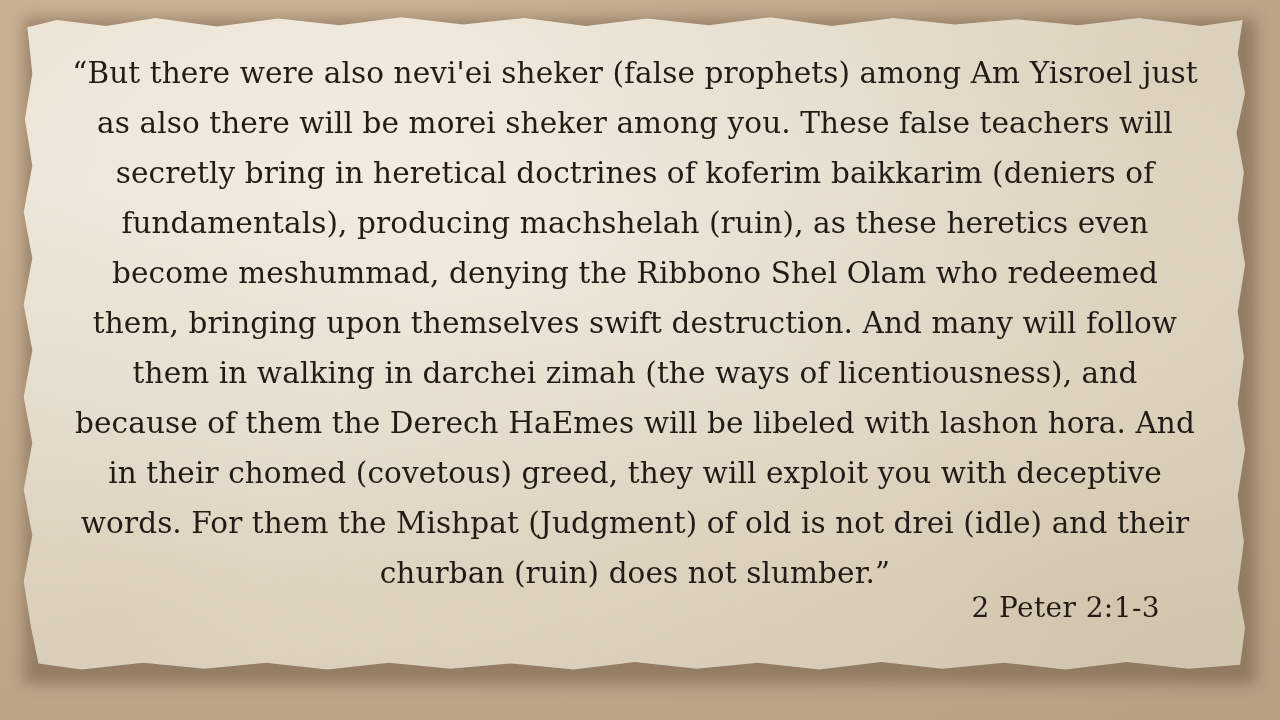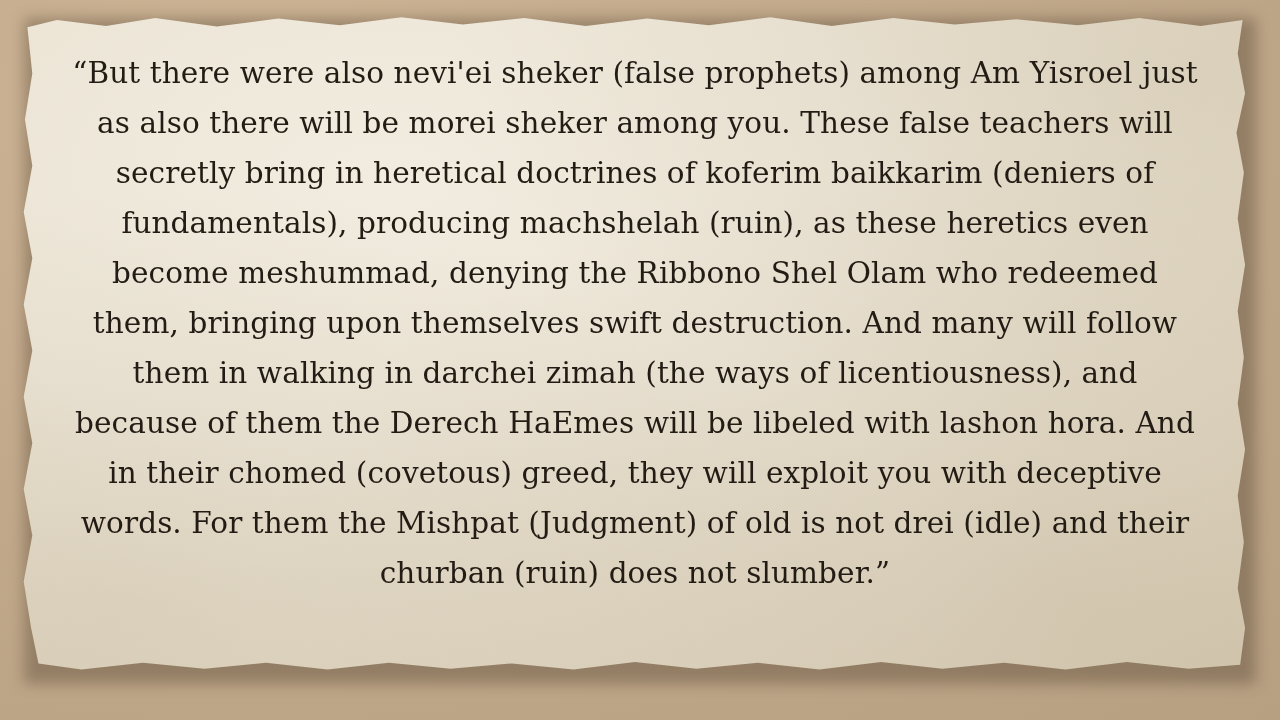--- a/index.html
+++ b/index.html
@@ -102,15 +102,16 @@
 
 <div class="stage">
 
   <div class="paper-shadow"></div>
 
   <div class="paper">
     <div class="paper-texture"></div>
 
     <p class="verse">“But there were also nevi'ei sheker (false prophets) among Am Yisroel just as also there will be morei sheker among you. These false teachers will secretly bring in heretical doctrines of koferim baikkarim (deniers of fundamentals), producing machshelah (ruin), as these heretics even become meshummad, denying the Ribbono Shel Olam who redeemed them, bringing upon themselves swift destruction.  And many will follow them in walking in darchei zimah (the ways of licentiousness), and because of them the Derech HaEmes will be libeled with lashon hora.  And in their chomed (covetous) greed, they will exploit you with deceptive words. For them the Mishpat (Judgment) of old is not drei (idle) and their churban (ruin) does not slumber.”</p>
 
+    <div class="reference">2 Peter 2:1-3</div>
   </div>
 
 </div>
 
 </body></html>

